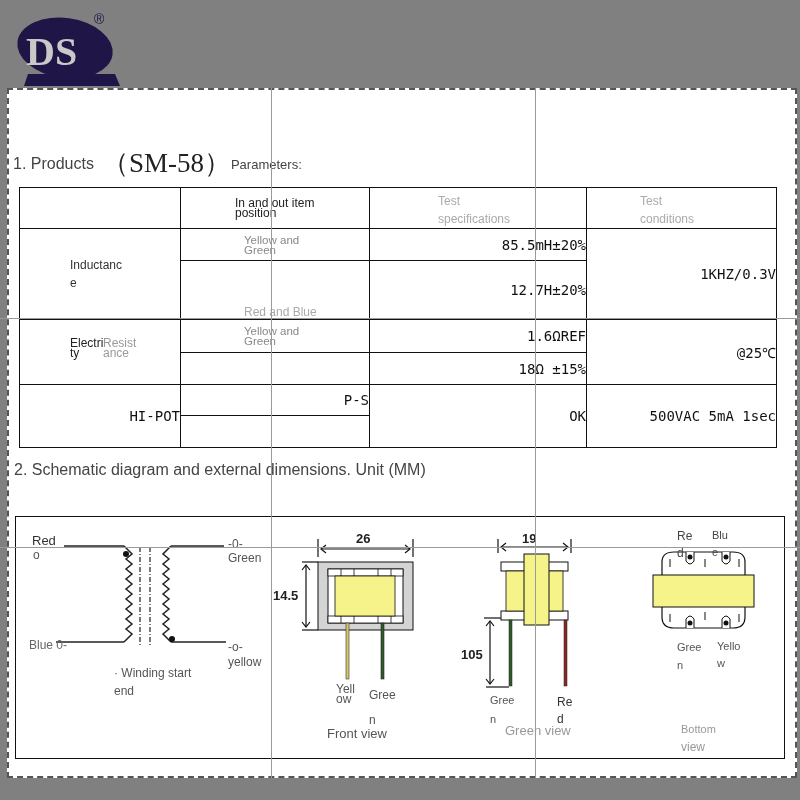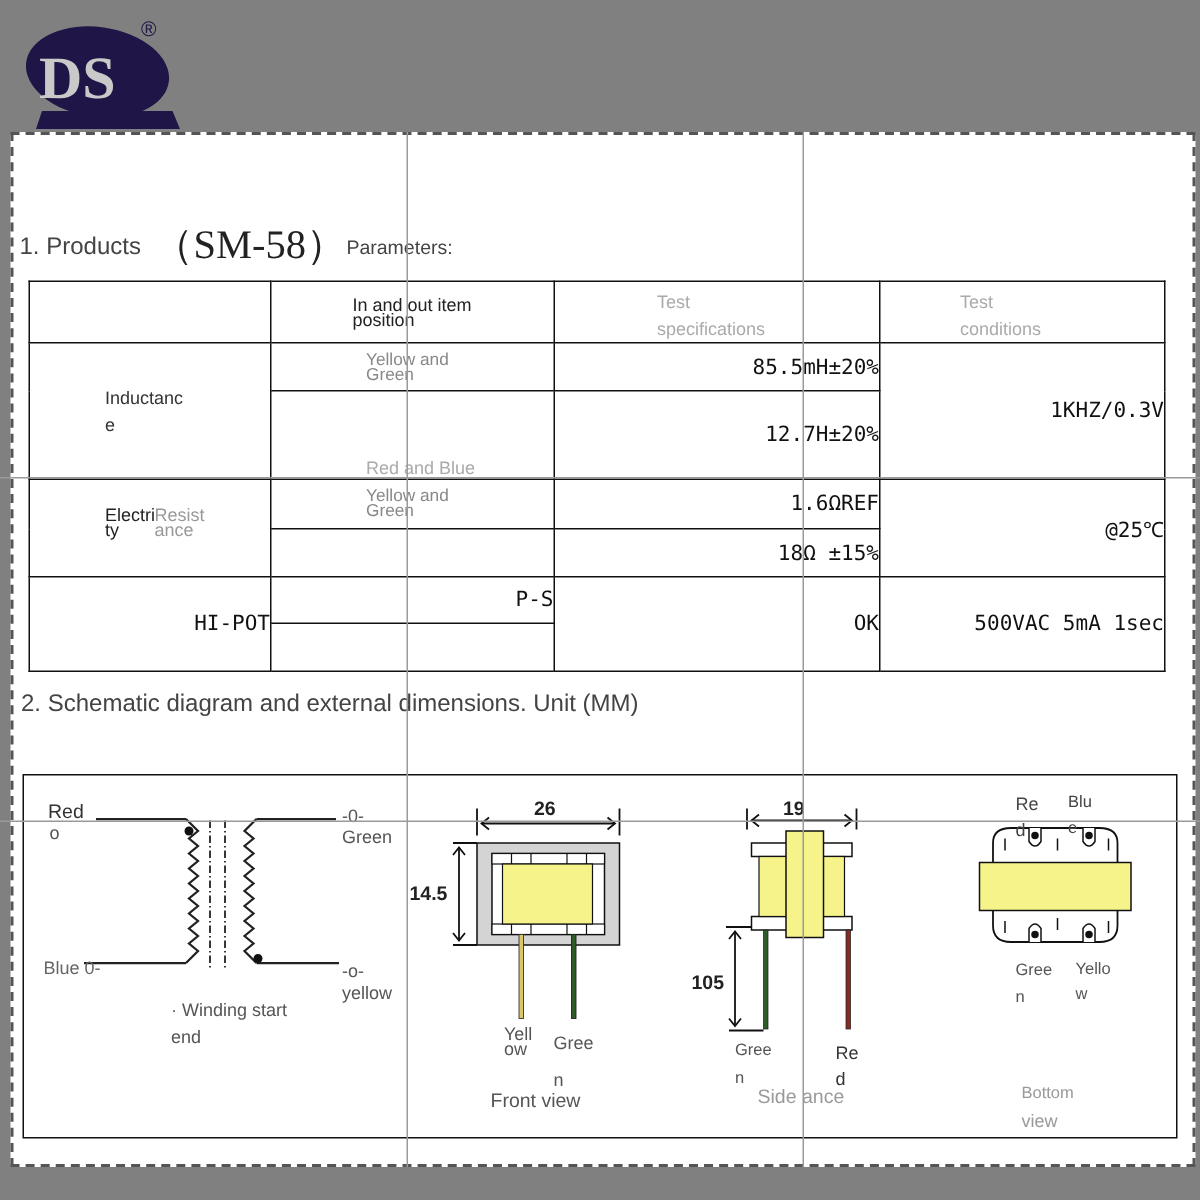--- a/index.html
+++ b/index.html
@@ -233,21 +233,21 @@
     <rect x="68" y="37" width="25" height="71" fill="#f6f38a" stroke="#111" stroke-width="1"></rect>
     <rect x="53" y="103" width="3" height="66" fill="#2f5a2a" stroke="#222" stroke-width="0.5"></rect>
     <rect x="108" y="103" width="3" height="66" fill="#8b2a22" stroke="#222" stroke-width="0.5"></rect>
   </svg>
   <div class="dim" style="left:506px;top:14px">19</div>
   <div class="dim" style="left:445px;top:130px">105</div>
   <div class="lbl" style="left:474px;top:177px;font-size:11px">Gree</div>
   <div class="lbl" style="left:474px;top:196px;font-size:11px">n</div>
   <div class="lbl" style="left:541px;top:178px;font-size:12px;color:#333">Re</div>
   <div class="lbl" style="left:541px;top:195px;font-size:12px;color:#333">d</div>
-  <div class="lbl gray" style="left:489px;top:206px;font-size:13px">Side ance</div>
+  <div class="lbl gray" style="left:489px;top:206px;font-size:13px">Green view</div>
 
   <svg class="abs" style="left:620px;top:0" width="150" height="200">
     <path d="M26,60 L26,45 Q26,35 38,35 L97,35 Q109,35 109,45 L109,60" fill="#fff" stroke="#111" stroke-width="1.2"></path>
     <path d="M26,88 L26,100 Q26,111 38,111 L97,111 Q109,111 109,100 L109,88" fill="#fff" stroke="#111" stroke-width="1.2"></path>
     <rect x="17" y="58" width="101" height="32" fill="#f6f38a" stroke="#111" stroke-width="1"></rect>
     <g stroke="#111" stroke-width="1" fill="#fff">
       <path d="M50,35 L50,44 Q54,50 58,44 L58,35"></path>
       <path d="M86,35 L86,44 Q90,50 94,44 L94,35"></path>
       <path d="M50,111 L50,102 Q54,96 58,102 L58,111"></path>
       <path d="M86,111 L86,102 Q90,96 94,102 L94,111"></path>

